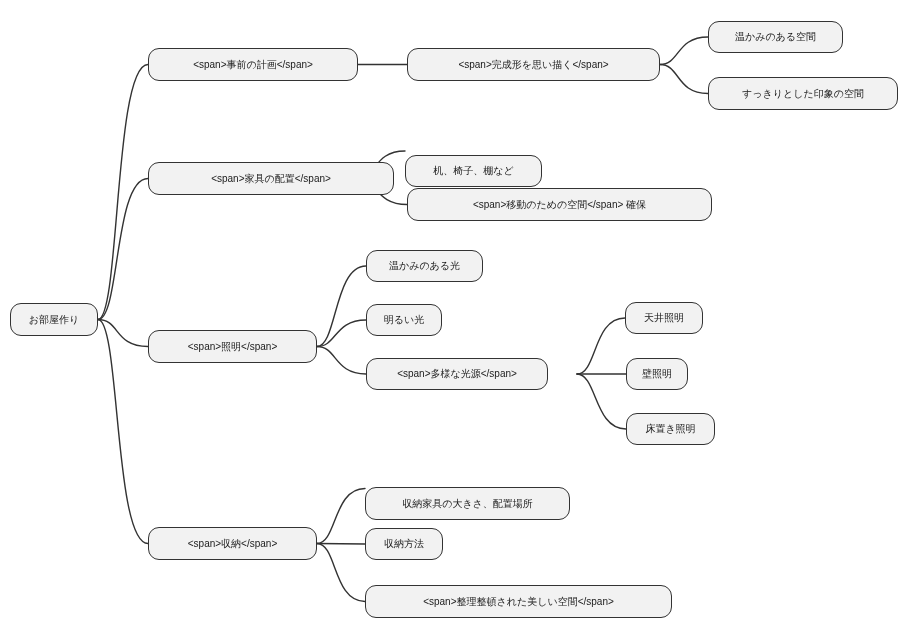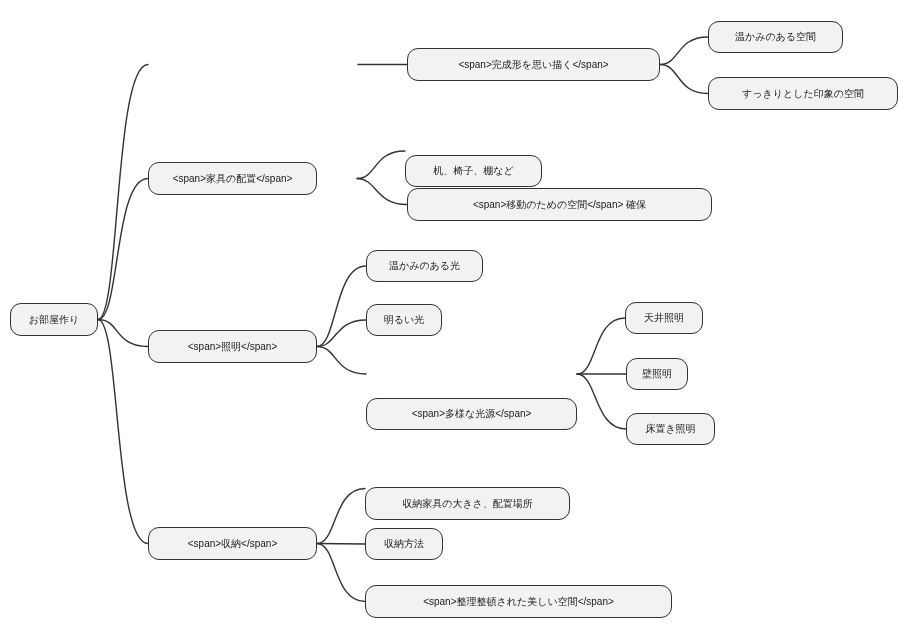--- a/index.html
+++ b/index.html
@@ -66,32 +66,33 @@
     <path d="M 577 374 C 597 374 593 318 625 318"></path>
     <path d="M 577 374 L 626 374"></path>
     <path d="M 577 374 C 597 374 594 429 626 429"></path>
     <path d="M 317 543.5 C 337 543.5 333 488.5 365 488.5"></path>
     <path d="M 317 543.5 L 365 544"></path>
     <path d="M 317 543.5 C 337 543.5 333 601.5 365 601.5"></path>
   </svg>
 
   <div class="node" style="left:10px; top:303px; width:88px; height:33px;">お部屋作り</div>
 
+  <div class="node" style="left:148px; top:48px; width:210px; height:33px;">&lt;span&gt;事前の計画&lt;/span&gt;</div>
   <div class="node" style="left:407px; top:48px; width:253px; height:33px;">&lt;span&gt;完成形を思い描く&lt;/span&gt;</div>
   <div class="node" style="left:708px; top:21px; width:135px; height:32px;">温かみのある空間</div>
   <div class="node" style="left:708px; top:77px; width:190px; height:33px;">すっきりとした印象の空間</div>
 
-  <div class="node" style="left:148px; top:162px; width:169px; height:33px;">&lt;span&gt;家具の配置&lt;/span&gt;</div>
+  <div class="node" style="left:148px; top:162px; width:246px; height:33px;">&lt;span&gt;家具の配置&lt;/span&gt;</div>
   <div class="node" style="left:405px; top:135px; width:137px; height:32px;margin-top:20px;">机、椅子、棚など</div>
   <div class="node" style="left:407px; top:188px; width:305px; height:33px;">&lt;span&gt;移動のための空間&lt;/span&gt; 確保</div>
 
   <div class="node" style="left:366px; top:250px; width:117px; height:32px;">温かみのある光</div>
   <div class="node" style="left:148px; top:330px; width:169px; height:33px;">&lt;span&gt;照明&lt;/span&gt;</div>
   <div class="node" style="left:366px; top:304px; width:76px; height:32px;">明るい光</div>
-  <div class="node" style="left:366px; top:358px; width:211px; height:32px;margin-top:40px;">&lt;span&gt;多様な光源&lt;/span&gt;</div>
+  <div class="node" style="left:366px; top:358px; width:182px; height:32px;">&lt;span&gt;多様な光源&lt;/span&gt;</div>
   <div class="node" style="left:625px; top:302px; width:78px; height:32px;">天井照明</div>
   <div class="node" style="left:626px; top:358px; width:62px; height:32px;">壁照明</div>
   <div class="node" style="left:626px; top:413px; width:89px; height:32px;">床置き照明</div>
 
   <div class="node" style="left:148px; top:527px; width:169px; height:33px;">&lt;span&gt;収納&lt;/span&gt;</div>
   <div class="node" style="left:365px; top:487px; width:205px; height:33px;">収納家具の大きさ、配置場所</div>
   <div class="node" style="left:365px; top:528px; width:78px; height:32px;">収納方法</div>
   <div class="node" style="left:365px; top:585px; width:307px; height:33px;">&lt;span&gt;整理整頓された美しい空間&lt;/span&gt;</div>
 
 </div>

